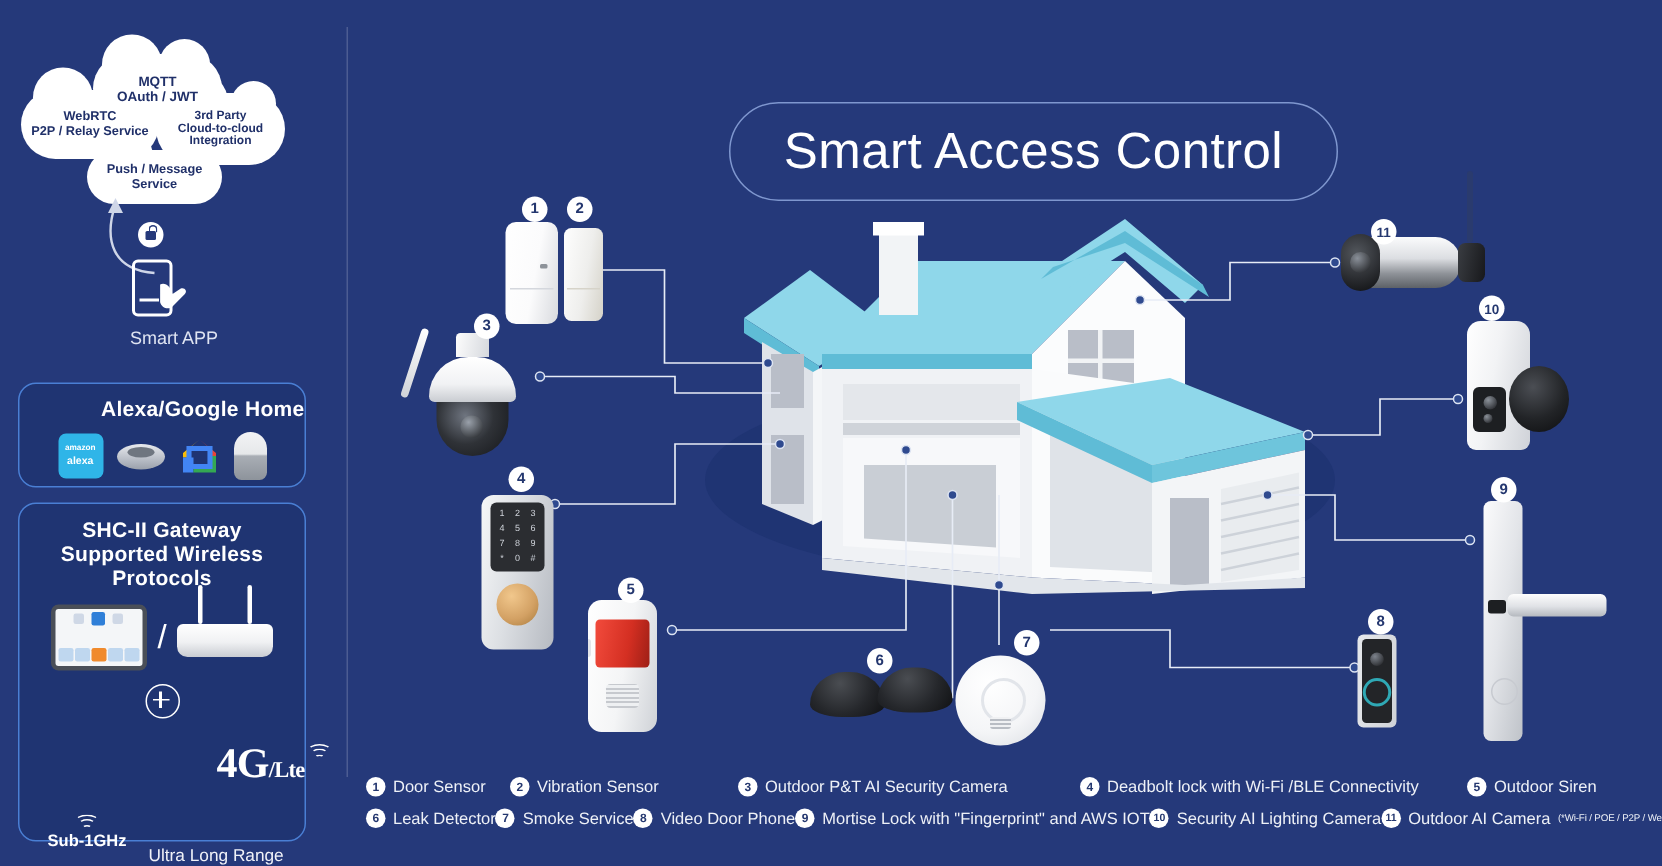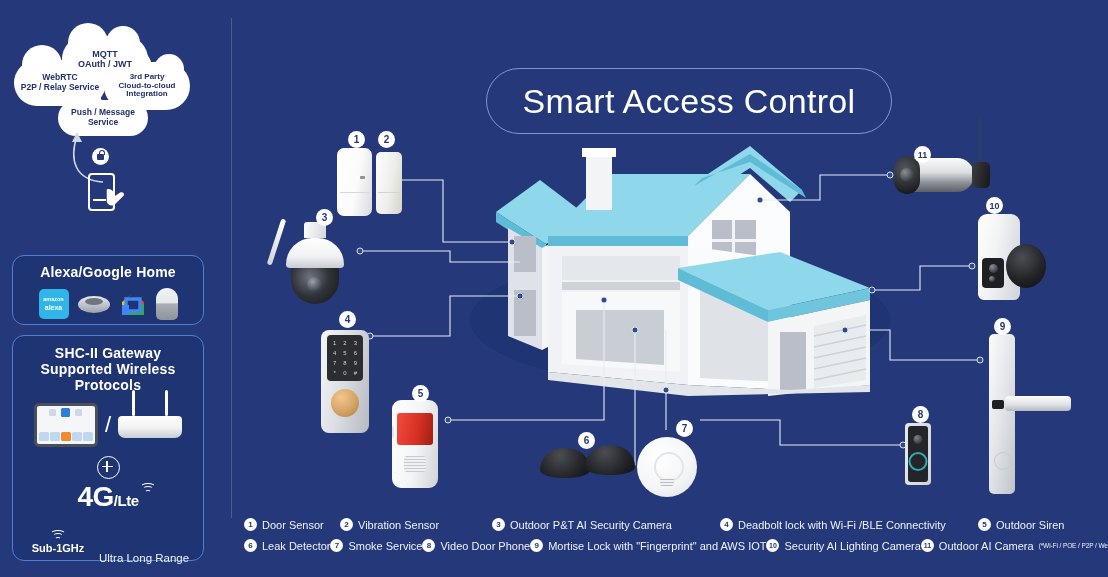--- a/index.html
+++ b/index.html
@@ -82,21 +82,21 @@
   .slash{font-size:22px;font-weight:300;color:#fff;}
   .router{width:64px;height:22px;border-radius:4px 4px 7px 7px;
           background:linear-gradient(180deg,#ffffff 0%,#f0f1f3 55%,#c9ccd2 100%);position:relative;}
   .ant{position:absolute;width:2.6px;height:26px;background:#fff;border-radius:2px;top:-26px;}
 
   .plus-circle{width:21px;height:21px;border-radius:50%;border:1.8px solid #fff;position:relative;margin:9px auto 0;}
   .plus-circle:before,.plus-circle:after{content:"";position:absolute;background:#fff;}
   .plus-circle:before{left:4px;top:8.6px;width:11px;height:1.8px;}
   .plus-circle:after{top:4px;left:8.6px;height:11px;width:1.8px;}
 
-  .fourg{text-align:center;margin-top:2px;font-size:28px;font-weight:700;letter-spacing:-.5px;position:relative;}
+  .fourg{text-align:right;margin-top:15px;font-size:28px;font-weight:700;letter-spacing:-.5px;position:relative;font-family:Liberation Serif, serif;}
   .fourg small{font-size:15px;font-weight:700;}
   .proto-row{display:flex;align-items:center;gap:10px;margin:7px 0 0 14px;}
   .proto-label{font-size:11.5px;color:#f0f2f8;margin-top:32px;}
   .badge-pill{border:2px solid #fff;border-radius:10px;padding:1px 6px;font-size:11px;font-weight:700;letter-spacing:.3px;}
 
   
   .wifi-arc{position:relative;display:inline-block;width:15px;height:12px;}
   .wifi-arc span{position:absolute;border:1.6px solid #fff;border-bottom-color:transparent;
                  border-left-color:transparent;border-right-color:transparent;border-radius:50% 50% 0 0;left:50%;
                  transform:translateX(-50%) ;}
@@ -259,23 +259,24 @@
     </svg>
 
     <div class="abs lock-badge">
         <i></i>
       </div>
 
     <div class="abs phone"></div>
     <svg class="abs hand" viewBox="0 0 24 26">
       <path d="M3 6 C7 4, 11 8, 12 13 L18 9 C21 8, 23 11, 21 13 L12 22 C9 25, 4 23, 3 19 Z" fill="#ffffff"></path>
     </svg>
+    <div class="abs smart-app-label">Smart APP</div>
 
     <div class="card" id="alexa-card">
-      <div class="card-title" style="margin-top:8px;">Alexa/Google Home</div>
+      <div class="card-title" style="margin-top:8px;text-align:right;">Alexa/Google Home</div>
       <div class="alexa-row">
         <div class="amazon-tile">
           <span>amazon</span>
           <span style="font-size:7px;">alexa</span>
         </div>
         <div class="echo-dot"></div>
         <svg class="ghome-icon" viewBox="0 0 28 28">
           <path d="M14 3 L25 12 L25 14 L21 14 L21 9 Z" fill="#ea4335"></path>
           <path d="M14 3 L3 12 L3 15 L7 15 L7 9 Z" fill="#fbbc05"></path>
           <path d="M3 15 L3 25 L10 25 L10 15 Z" fill="#4285f4"></path>

